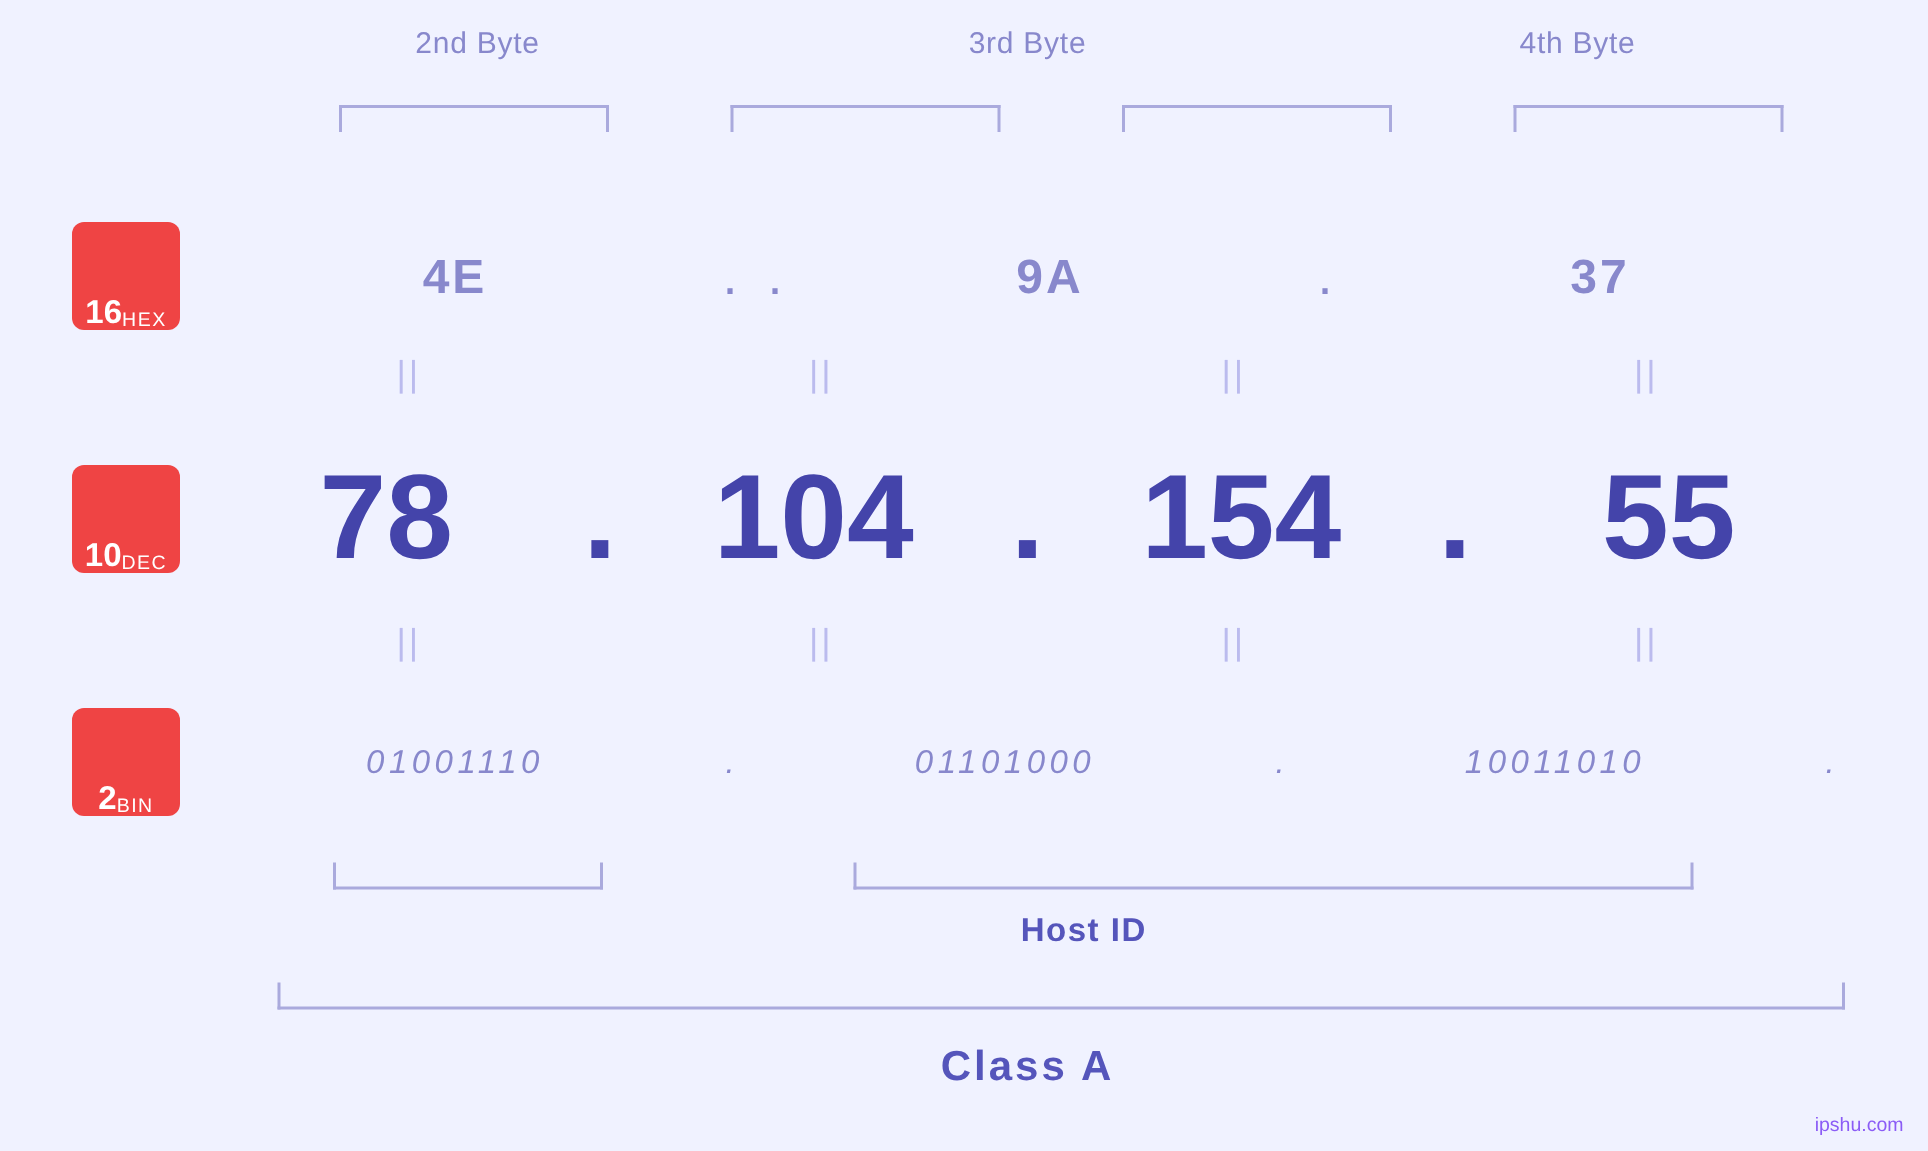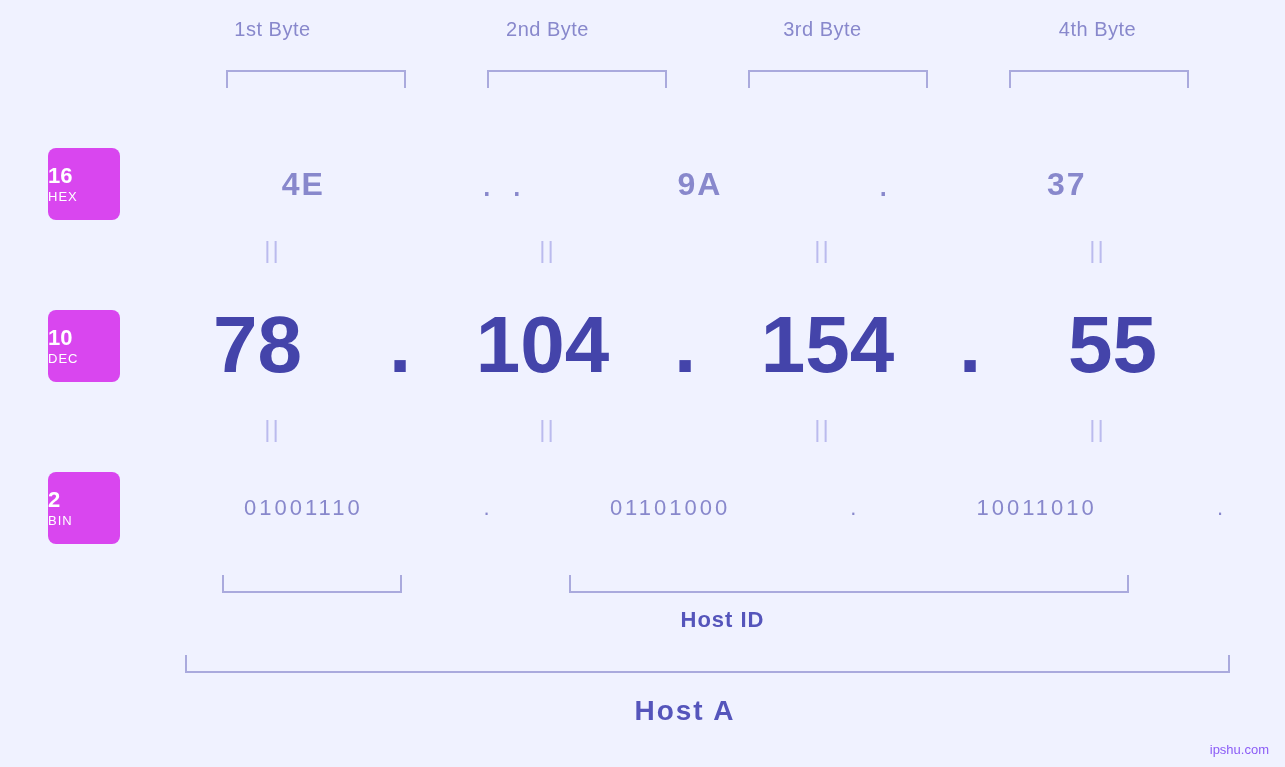--- a/index.html
+++ b/index.html
@@ -59,25 +59,25 @@
       border-left: 2px solid #aaaadd;
       border-right: 2px solid #aaaadd;
     }
 
     
     .badge {
       position: absolute;
       width: 72px;
       height: 72px;
       border-radius: 8px;
-      background: #d946ef;
+      background: #ef4444;
       color: white;
       display: flex;
-      flex-direction: column;
-      align-items: flex-start;
+      flex-direction: row;
+      align-items: flex-end;
       justify-content: center;
       left: 48px;
     }
     .badge-num {
       font-size: 22px;
       font-weight: 700;
       line-height: 1.1;
     }
     .badge-label {
       font-size: 13px;
@@ -148,20 +148,21 @@
 
     
     .bin-row {
       display: flex;
       position: absolute;
       top: 472px;
       left: 135px;
       right: 50px;
       height: 72px;
       align-items: center;
+      font-style: italic;
     }
     .bin-cell {
       flex: 1;
       text-align: center;
       color: #8888cc;
       font-size: 22px;
       font-weight: 400;
       letter-spacing: 3px;
     }
 
@@ -190,21 +191,20 @@
       flex-shrink: 0;
       align-self: center;
     }
   </style>
 </head>
 <body>
 
 <div class="container">
 
   <div class="byte-labels">
-    <div class="byte-label">1st Byte</div>
     <div class="byte-label">2nd Byte</div>
     <div class="byte-label">3rd Byte</div>
     <div class="byte-label">4th Byte</div>
   </div>
 
   <div class="top-brackets">
     <div class="bracket-cell">
       <div class="bracket-top"></div>
     </div>
     <div class="bracket-cell">
@@ -290,17 +290,17 @@
 
   <div style="position:absolute; top:607px; left:185px; right:55px; display:flex;">
     <div style="min-width:30px;"></div>
     <div style="flex:3; text-align:center; color:#5555bb; font-size:22px; font-weight:600; letter-spacing:1px;">Host ID</div>
   </div>
 
   <div style="position:absolute; top:655px; left:185px; right:55px;">
     <div style="height:18px; border-bottom:2px solid #aaaadd; border-left:2px solid #aaaadd; border-right:2px solid #aaaadd; width:100%;"></div>
   </div>
 
-  <div style="position:absolute; top:695px; left:135px; right:50px; text-align:center; color:#5555bb; font-size:28px; font-weight:600; letter-spacing:2px;">Host A</div>
+  <div style="position:absolute; top:695px; left:135px; right:50px; text-align:center; color:#5555bb; font-size:28px; font-weight:600; letter-spacing:2px;">Class A</div>
 
   <div style="position:absolute; bottom:10px; right:16px; color:#8b5cf6; font-size:13px;">ipshu.com</div>
 
 </div>
 
 </body></html>

